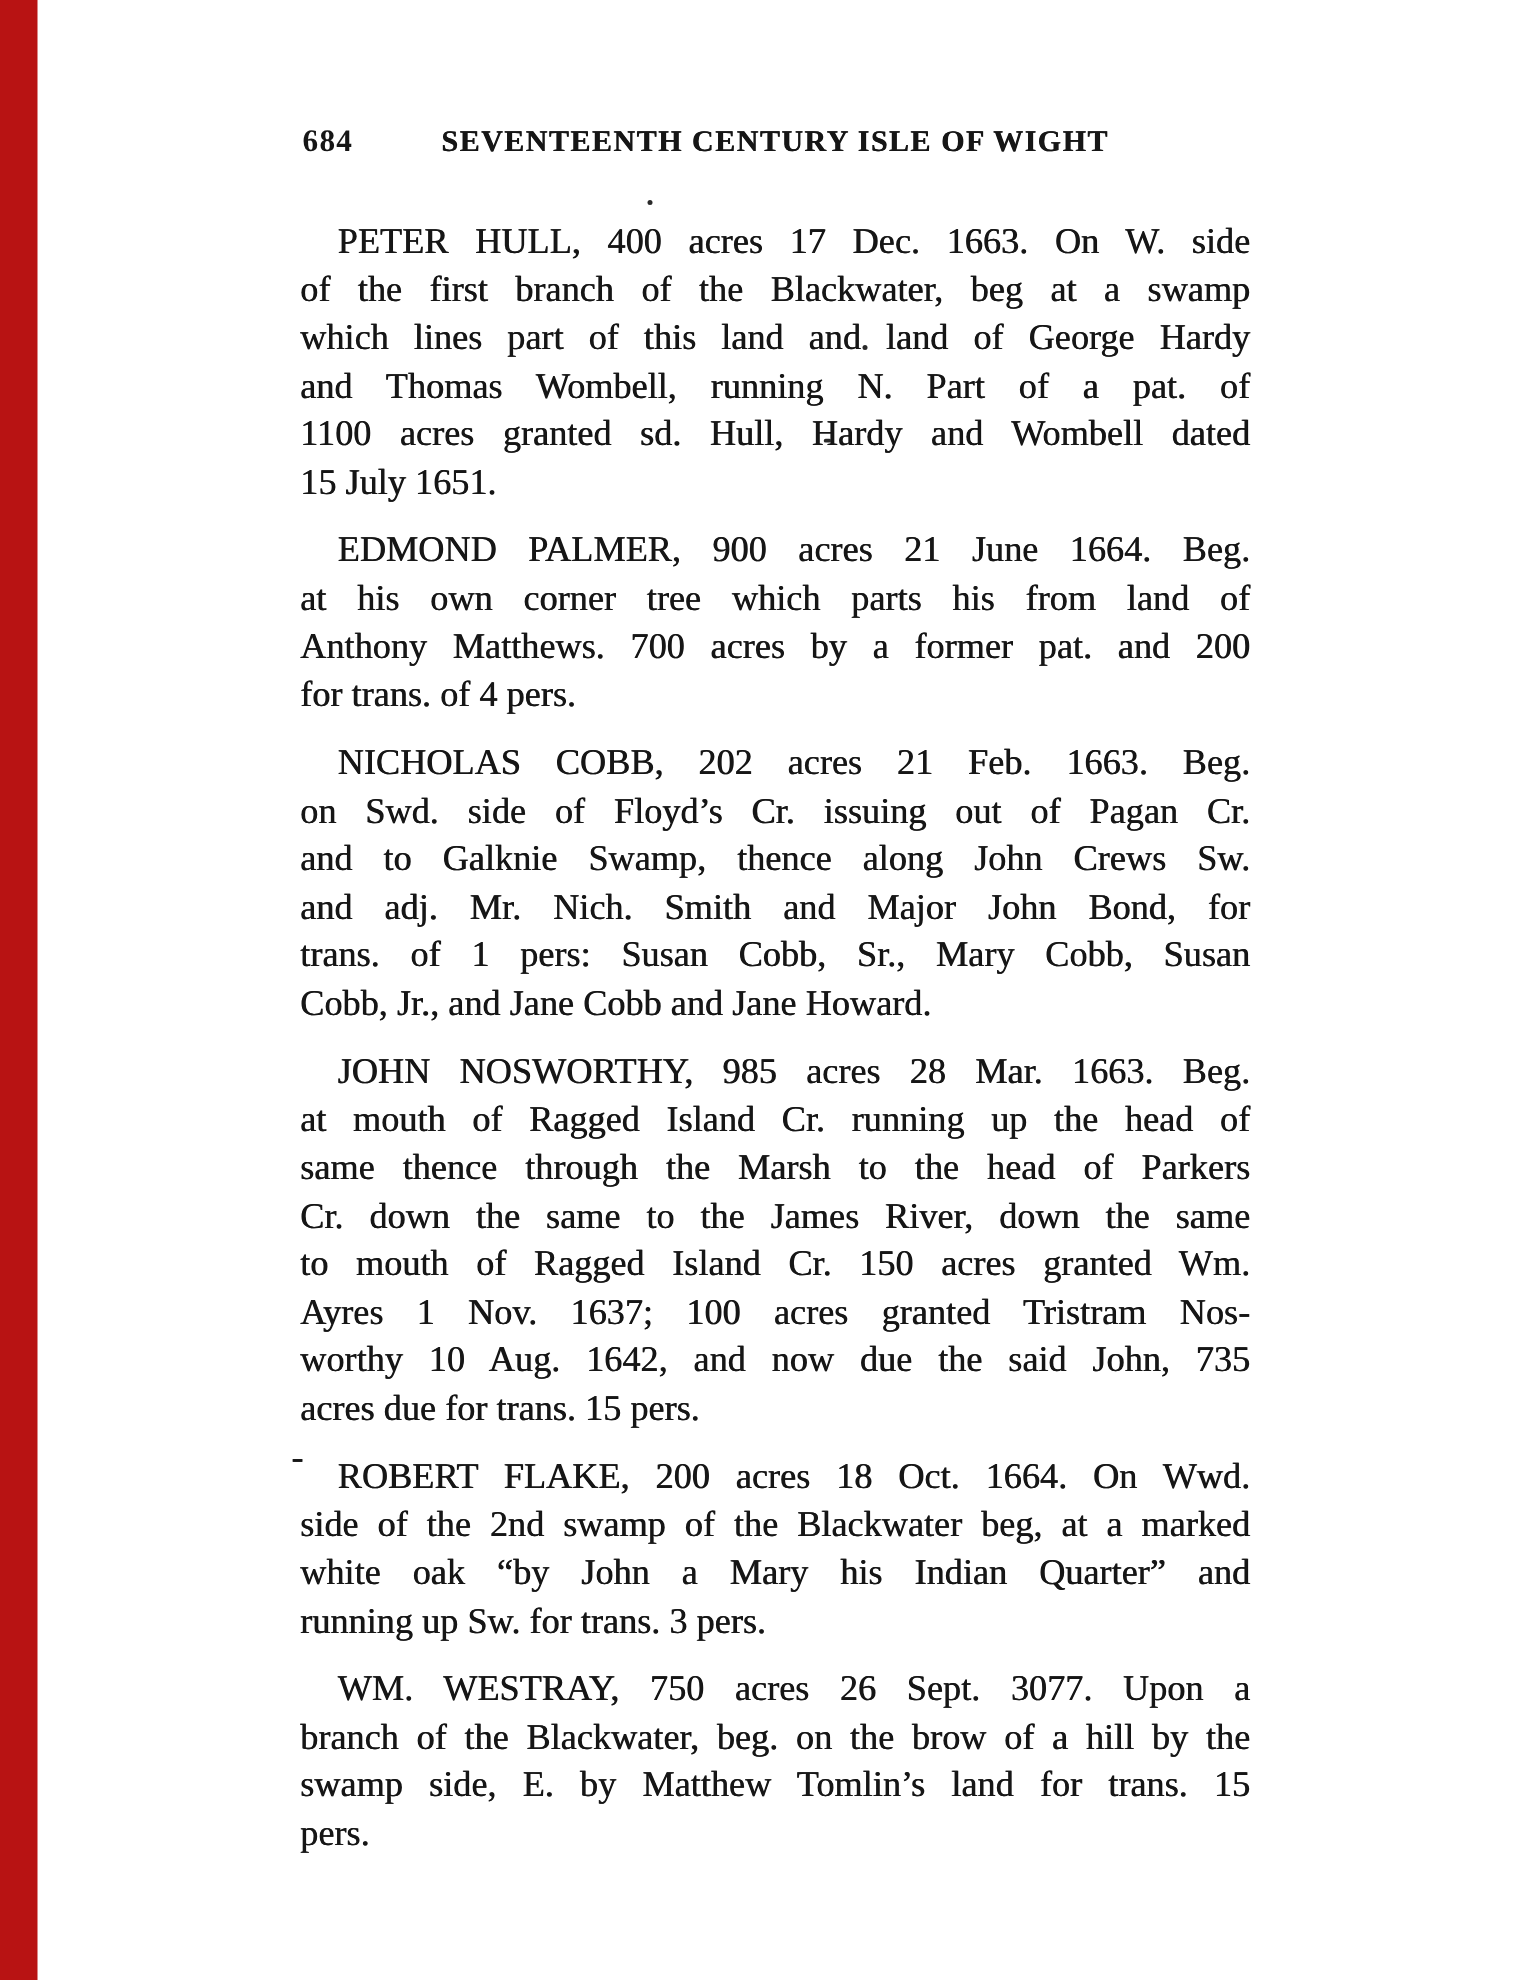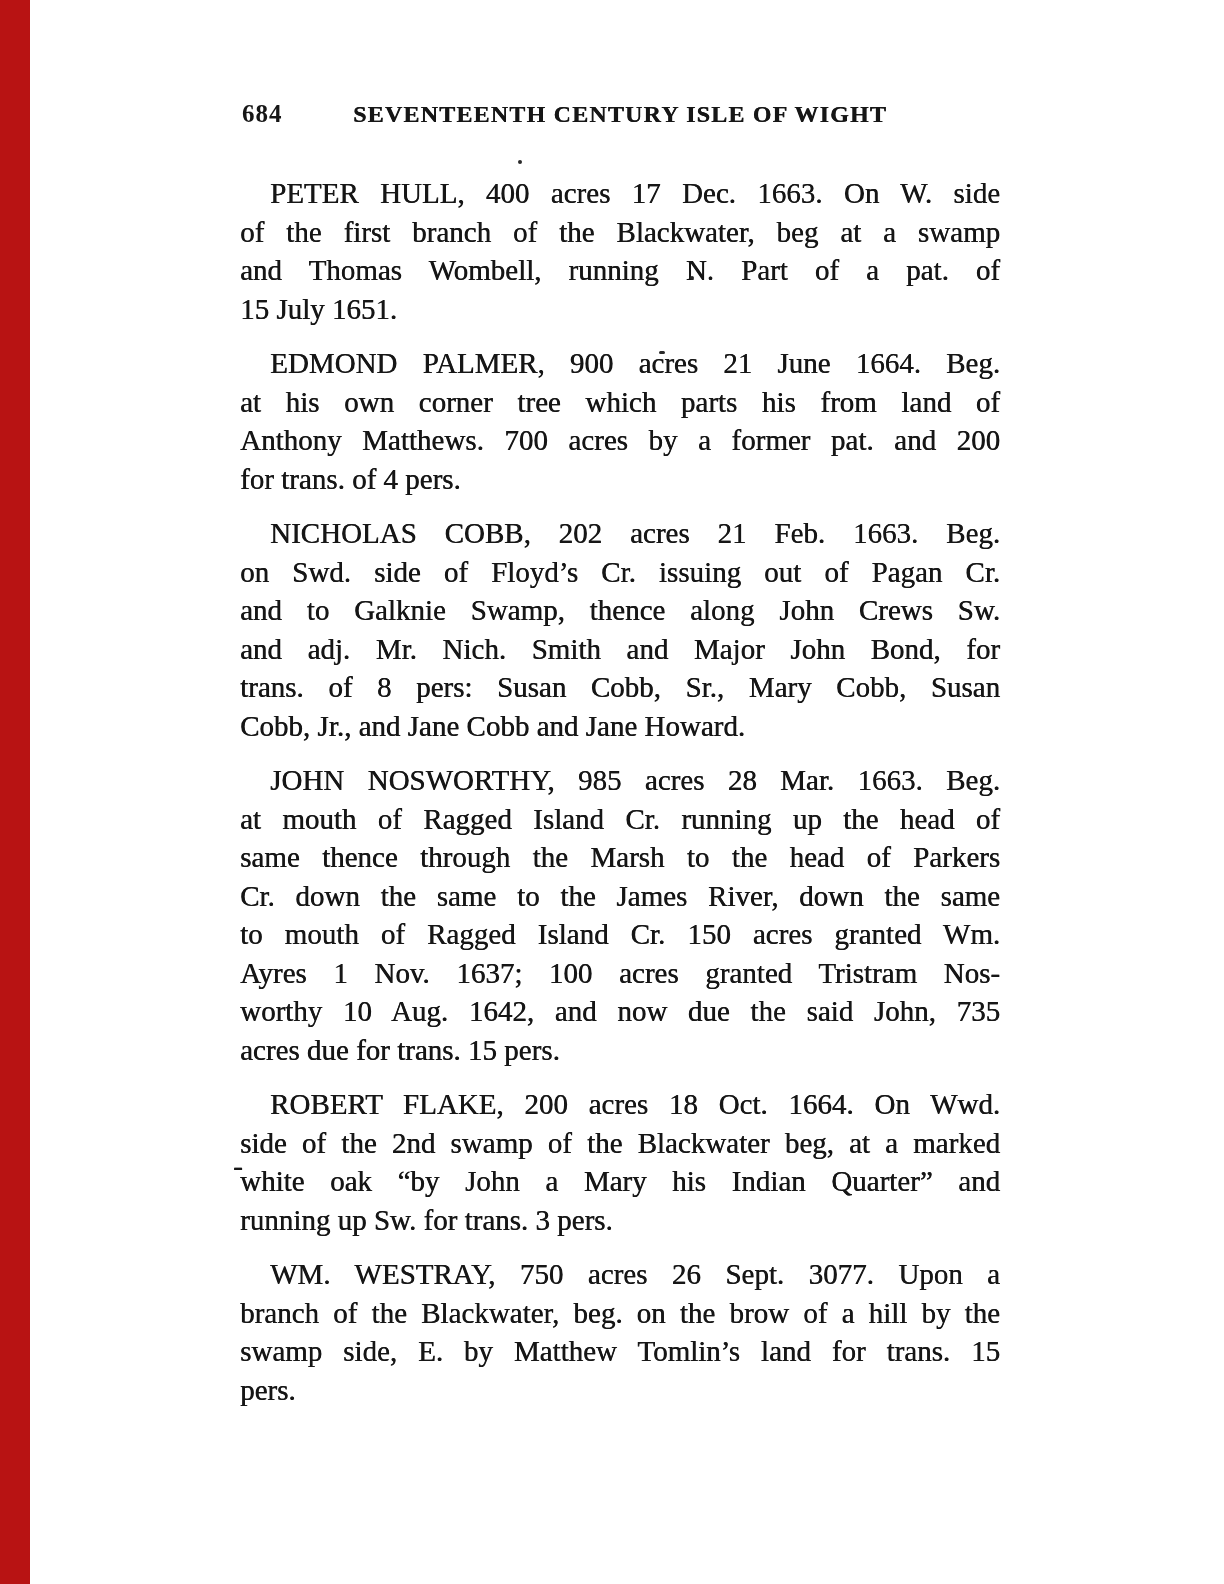--- a/index.html
+++ b/index.html
@@ -98,37 +98,39 @@
   <div class="header">
     <span class="pagenum">684</span>
     <span class="running-title">SEVENTEENTH CENTURY ISLE OF WIGHT</span>
   </div>
 
   <div class="textblock">
 
     <div class="para">
       <span class="line first">PETER HULL, 400 acres 17 Dec. 1663.  On W. side</span>
       <span class="line">of the first branch of the Blackwater, beg at a swamp</span>
+      <span class="line">which lines part of this land and land of George Hardy</span>
       <span class="line">and Thomas Wombell, running N.  Part of a pat. of</span>
+      <span class="line">1100 acres granted sd. Hull, Hardy and Wombell dated</span>
       <span class="line last">15 July 1651.</span>
     </div>
 
     <div class="para">
       <span class="line first">EDMOND PALMER, 900 acres 21 June 1664.  Beg.</span>
       <span class="line">at his own corner tree which parts his from land of</span>
       <span class="line">Anthony Matthews.  700 acres by a former pat. and 200</span>
       <span class="line last">for trans. of 4 pers.</span>
     </div>
 
     <div class="para">
       <span class="line first">NICHOLAS COBB, 202 acres 21 Feb. 1663.  Beg.</span>
       <span class="line">on Swd. side of Floyd’s Cr. issuing out of Pagan Cr.</span>
       <span class="line">and to Galknie Swamp, thence along John Crews Sw.</span>
       <span class="line">and adj. Mr. Nich. Smith and Major John Bond, for</span>
-      <span class="line">trans. of 8 pers: Susan Cobb, Sr., Mary Cobb, Susan</span>
+      <span class="line">trans. of 1 pers: Susan Cobb, Sr., Mary Cobb, Susan</span>
       <span class="line last">Cobb, Jr., and Jane Cobb and Jane Howard.</span>
     </div>
 
     <div class="para">
       <span class="line first">JOHN NOSWORTHY, 985 acres 28 Mar. 1663.  Beg.</span>
       <span class="line">at mouth of Ragged Island Cr. running up the head of</span>
       <span class="line">same thence through the Marsh to the head of Parkers</span>
       <span class="line">Cr. down the same to the James River, down the same</span>
       <span class="line">to mouth of Ragged Island Cr.  150 acres granted Wm.</span>
       <span class="line">Ayres 1 Nov. 1637; 100 acres granted Tristram Nos-</span>

